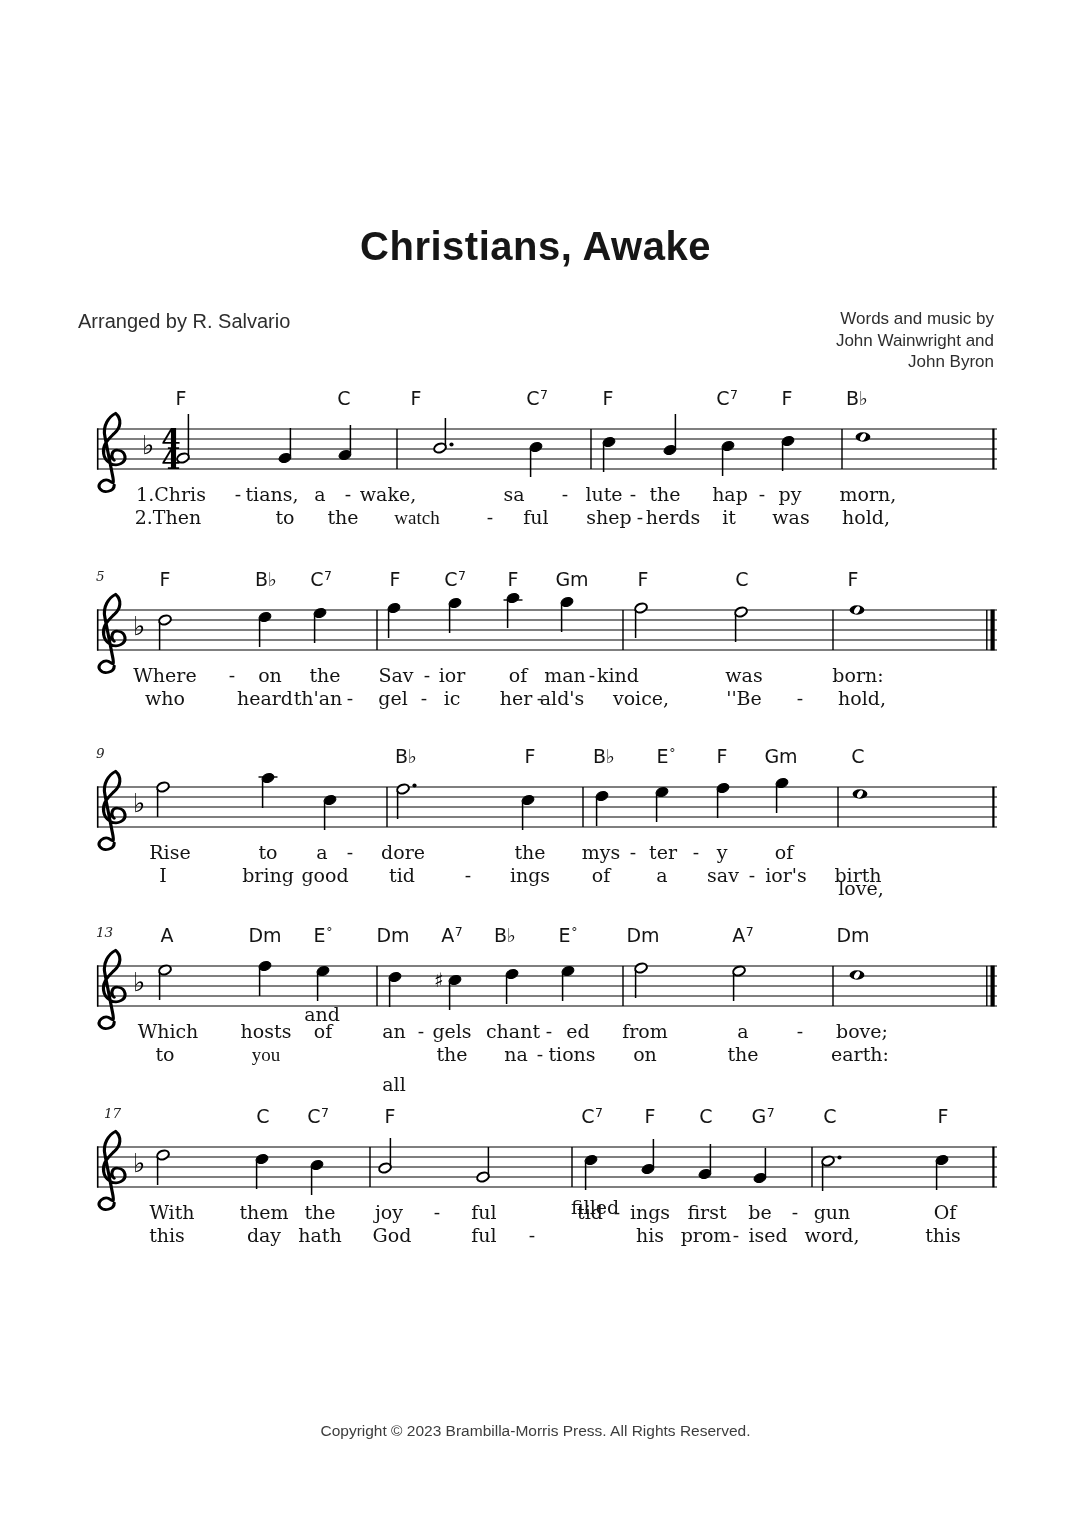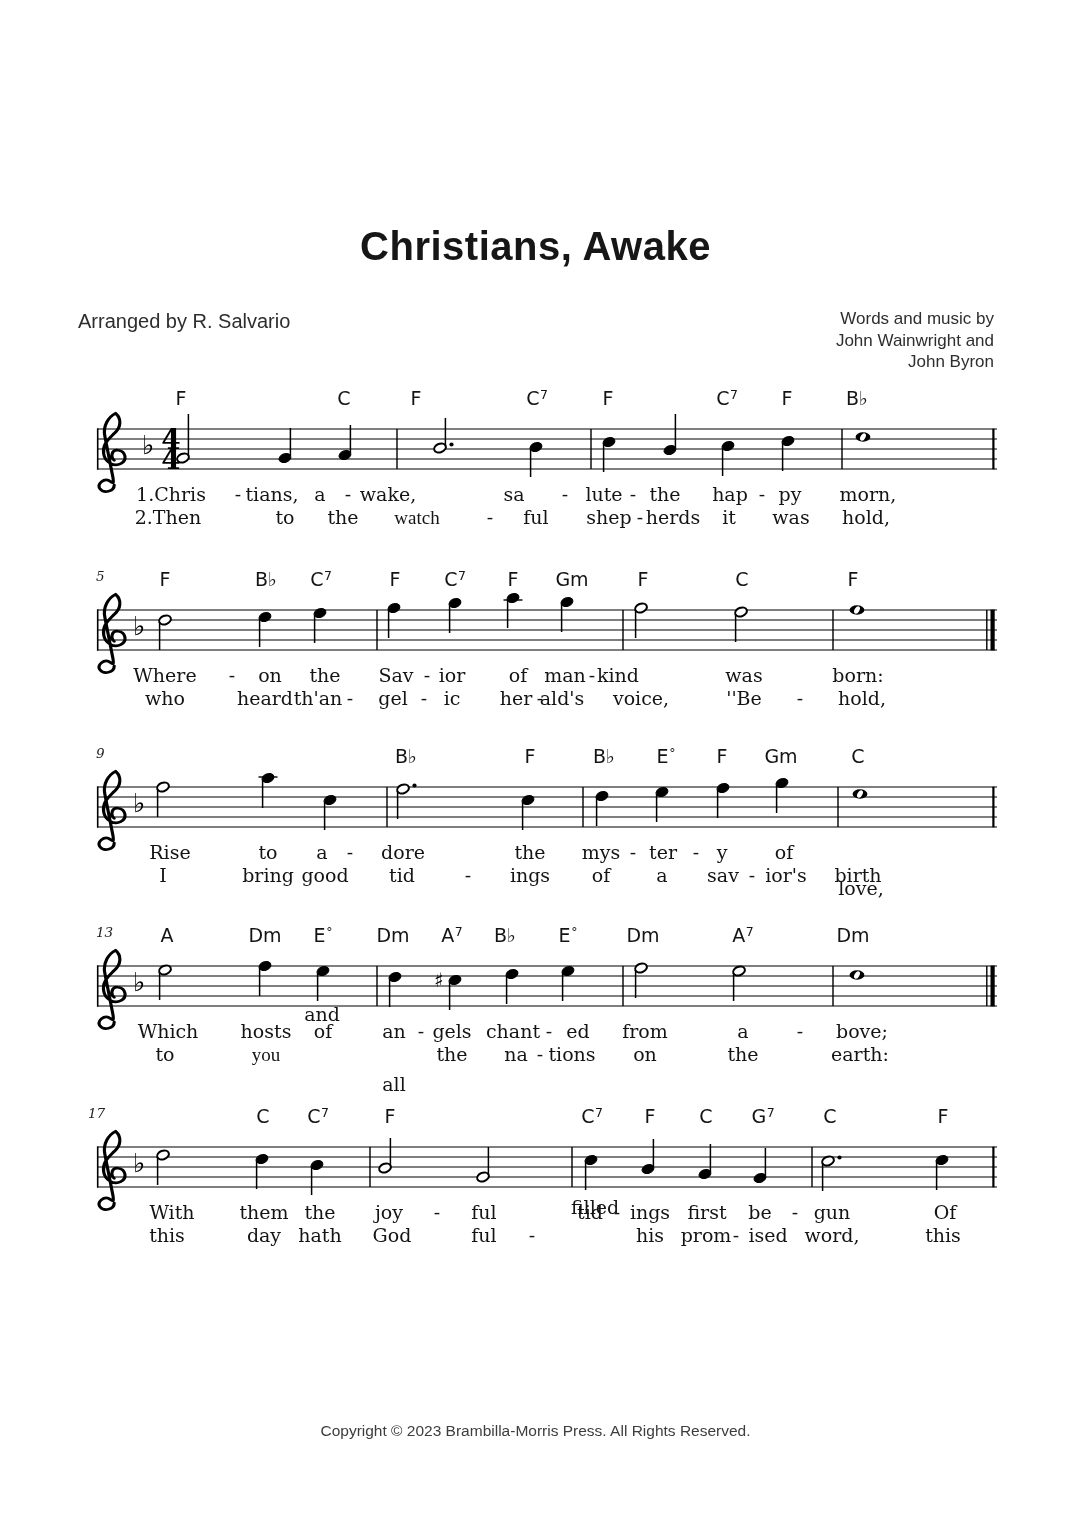--- a/index.html
+++ b/index.html
@@ -338,21 +338,21 @@
         <span class="lyr" style="left: 266px; top: 1044px; font-family: Liberation Serif, serif;">you</span>
         <span class="lyr" style="left: 322px; top: 1004px;">and</span>
         <span class="lyr" style="left: 394px; top: 1044px; margin-top: 30px;">all</span>
         <span class="lyr" style="left: 452px; top: 1044px;">the</span>
         <span class="lyr" style="left: 516px; top: 1044px;">na</span>
         <span class="lyr" style="left: 540px; top: 1044px;">-</span>
         <span class="lyr" style="left: 572px; top: 1044px;">tions</span>
         <span class="lyr" style="left: 645px; top: 1044px;">on</span>
         <span class="lyr" style="left: 743px; top: 1044px;">the</span>
         <span class="lyr" style="left: 860px; top: 1044px;">earth:</span>
-        <span class="mnum" style="left: 88px; top: 1105px;">17</span>
+        <span class="mnum" style="left: 104px; top: 1105px;">17</span>
         <span class="chord" style="left: 263px; top: 1106px;"><span>C</span></span>
         <span class="chord" style="left: 318px; top: 1106px;"><span>C</span><span class="sup">7</span></span>
         <span class="chord" style="left: 390px; top: 1106px;"><span>F</span></span>
         <span class="chord" style="left: 592px; top: 1106px;"><span>C</span><span class="sup">7</span></span>
         <span class="chord" style="left: 650px; top: 1106px;"><span>F</span></span>
         <span class="chord" style="left: 706px; top: 1106px;"><span>C</span></span>
         <span class="chord" style="left: 763px; top: 1106px;"><span>G</span><span class="sup">7</span></span>
         <span class="chord" style="left: 830px; top: 1106px;"><span>C</span></span>
         <span class="chord" style="left: 943px; top: 1106px;"><span>F</span></span>
         <span class="lyr" style="left: 172px; top: 1202px;">With</span>

